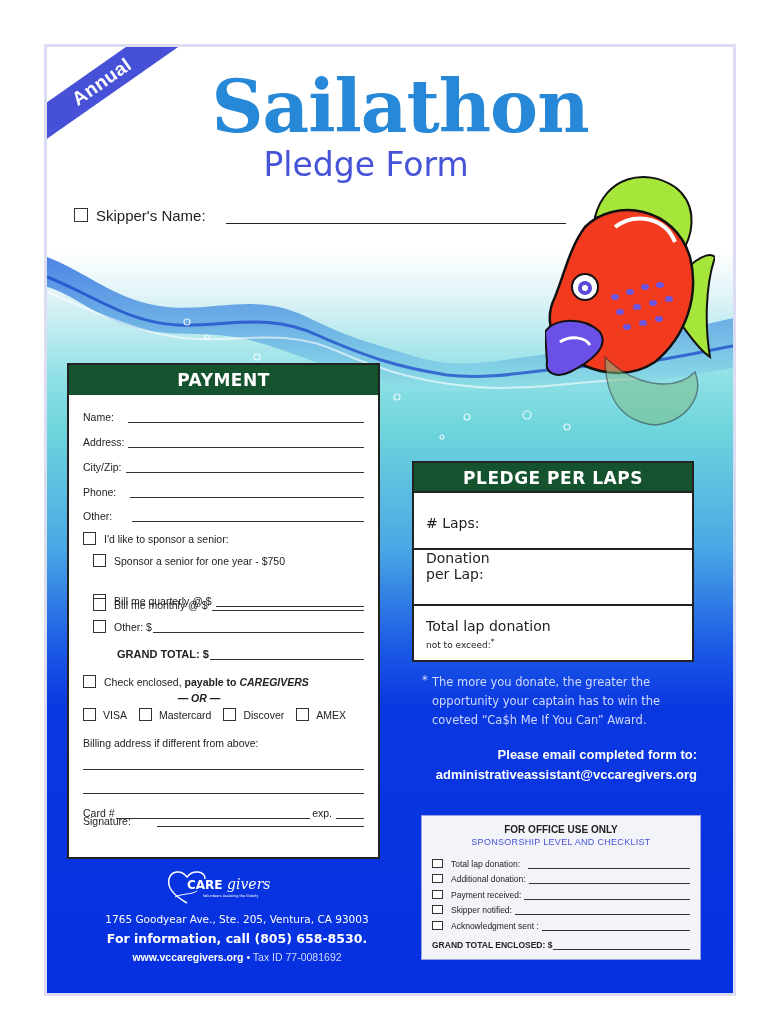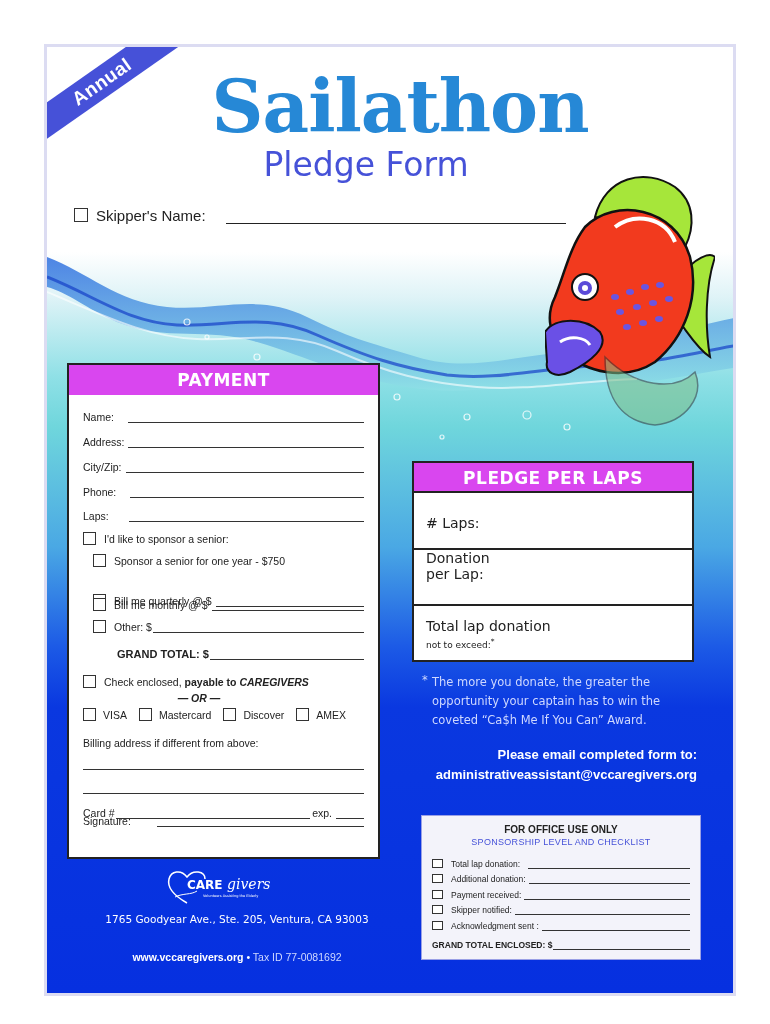--- a/index.html
+++ b/index.html
@@ -52,21 +52,21 @@
 
   
   .fish { position: absolute; left: 498px; top: 110px; width: 170px; height: 270px; }
 
   
   .payment {
     position: absolute; left: 20px; top: 316px; width: 313px; height: 496px;
     background: #fff; border: 2px solid #222;
   }
   .box-header {
-    background: #d946ef; color: #fff; text-align: center;
+    background: #14532d; color: #fff; text-align: center;
     font-family: "DejaVu Sans", sans-serif; font-weight: bold; letter-spacing: 0.5px;
   }
   .payment .box-header { height: 30px; line-height: 30px; font-size: 17px; }
   .pay-body { position: relative; padding: 0 14px 0 14px; font-size: 10.5px; color: #222; }
   .pf { display: flex; align-items: flex-end; height: 12px; position: absolute; left: 14px; right: 14px; }
   .pf .label { white-space: nowrap; }
   .pf .line { flex: 1; border-bottom: 1.3px solid #333; margin-left: 4px; height: 9px; }
   .pf .cb { margin-right: 8px; }
   .pf.bold .label { font-weight: bold; font-size: 11px; }
   .or { position: absolute; left: 0; width: 200px; text-align: center; font-style: italic; font-weight: bold; font-size: 10.5px; }
@@ -199,21 +199,21 @@
       </div>
       <div class="pf" style="top:66px;">
         <span class="label">City/Zip:</span>
         <span class="line"></span>
       </div>
       <div class="pf" style="top:91px;">
         <span class="label">Phone:</span>
         <span class="line" style="margin-left:14px;"></span>
       </div>
       <div class="pf" style="top:115px;">
-        <span class="label">Laps:</span>
+        <span class="label">Other:</span>
         <span class="line" style="margin-left:20px;"></span>
       </div>
 
       <div class="pf" style="top:138px;">
         <span class="cb"></span>
         <span class="label">I'd like to sponsor a senior:</span>
       </div>
       <div class="pf" style="top:160px; left:24px;">
         <span class="cb"></span>
         <span class="label">Sponsor a senior for one year - $750</span>
@@ -336,16 +336,17 @@
   </div>
 
   <svg class="logo" viewBox="0 0 120 40">
     <path d="M22,36 C8,28 2,20 4,12 C6,4 16,2 22,10 C28,2 40,4 40,12" fill="none" stroke="#fff" stroke-width="1.5"></path>
     <path d="M10,30 C18,26 26,28 32,24" fill="none" stroke="#fff" stroke-width="1"></path>
     <text x="22" y="22" fill="#fff" font-family="DejaVu Sans, sans-serif" font-weight="bold" font-size="12">CARE</text>
     <text x="62" y="22" fill="#fff" font-family="DejaVu Serif, serif" font-style="italic" font-size="14">givers</text>
     <text x="38" y="30" fill="#fff" font-family="DejaVu Sans, sans-serif" font-size="3.5">Volunteers Assisting the Elderly</text>
   </svg>
   <div class="addr">1765 Goodyear Ave., Ste. 205, Ventura, CA 93003</div>
+  <div class="phone">For information, call (805) 658-8530.</div>
   <div class="web">
     <span class="url">www.vccaregivers.org</span><span class="dot"> • </span><span class="tax">Tax ID 77-0081692</span>
   </div>
 </div>
 
 </body></html>

